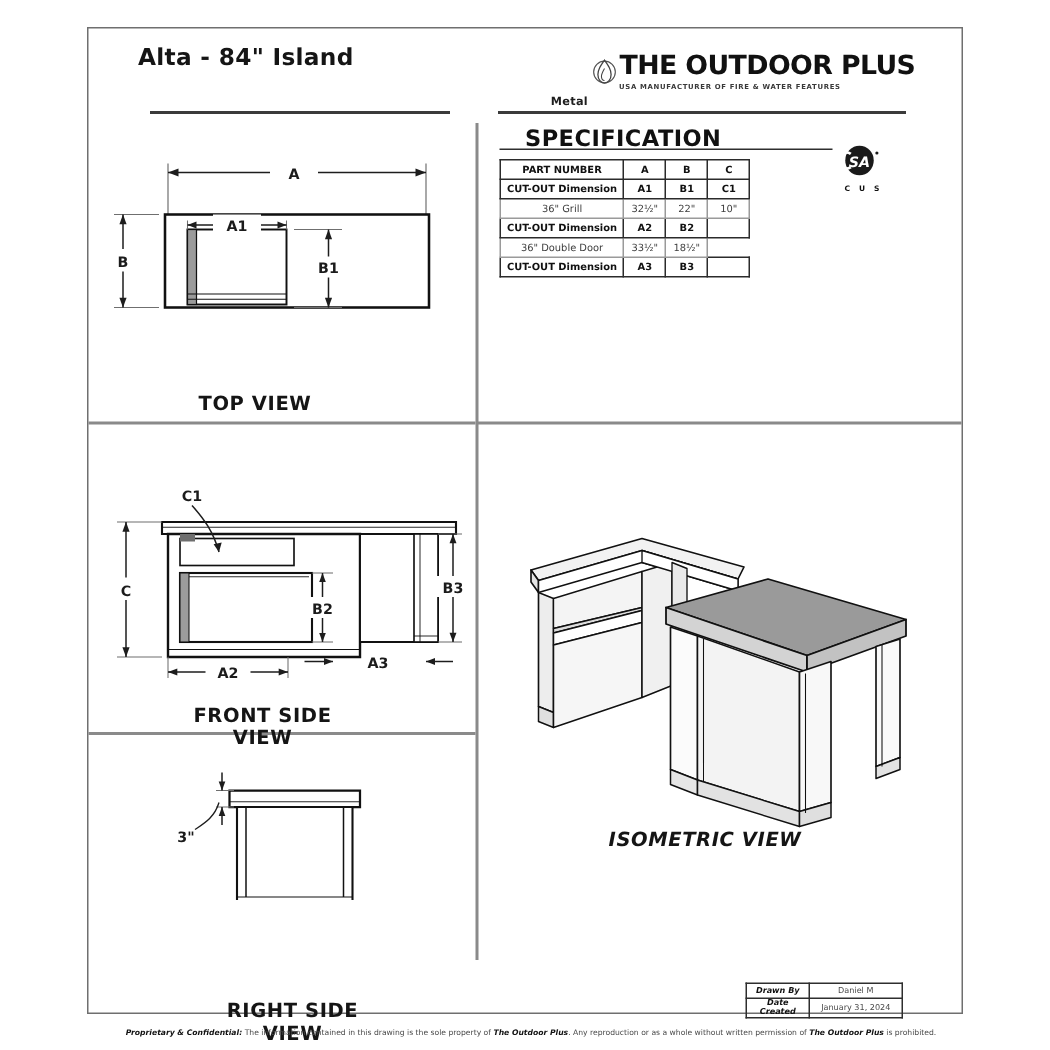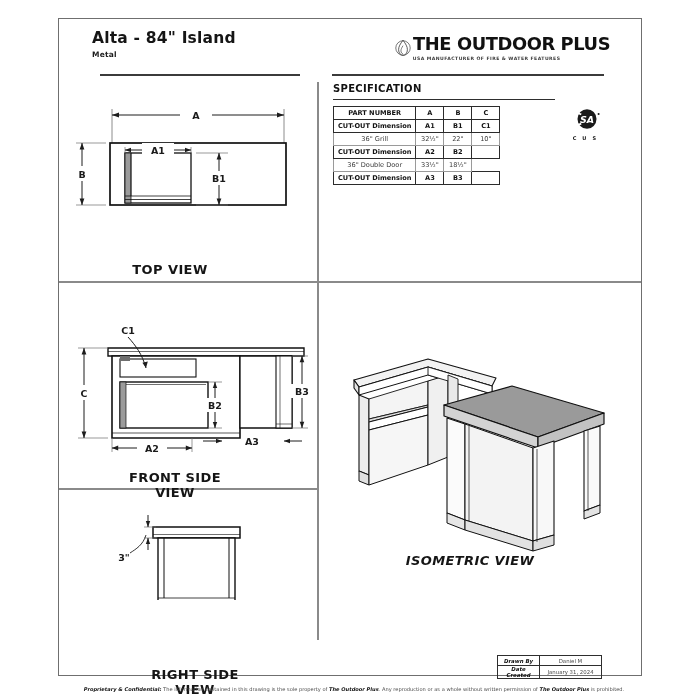--- a/index.html
+++ b/index.html
@@ -34,22 +34,23 @@
     font-weight: bold;
     color: #151515;
     letter-spacing: .2px;
     line-height: 1.1;
     white-space: nowrap;
   }
   .doc-sub {
     font-size: 7.5px;
     font-weight: bold;
     color: #1d1d1d;
-    margin-top: 3px;
+    margin-top: 16px;
     letter-spacing: .2px;
+    text-align: right;
   }
   .logo-block {
     position: absolute;
     left: 440px; top: 33px;
     width: 166px; height: 30px;
     display: flex;
     align-items: center;
     justify-content: flex-end;
   }
   .flame-ico { width: 16px; height: 22px; margin-right: 2px; flex: 0 0 auto; }
@@ -101,22 +102,22 @@
     background: #8a8a8a;
   }
   .div-h-left2 {
     position: absolute;
     left: 59px; top: 488px; width: 258px; height: 1.5px;
     background: #8a8a8a;
   }
   
   .spec-head {
     position: absolute;
-    left: 333px; top: 83px;
-    font-size: 10px; font-weight: bold; color: #111;
+    left: 350px; top: 83px;
+    font-size: 15px; font-weight: bold; color: #111;
     letter-spacing: .3px;
   }
   .spec-rule {
     position: absolute;
     left: 333px; top: 99px; width: 222px; height: 1.2px;
     background: #2e2e2e;
   }
   .spec-table {
     position: absolute;
     left: 333px; top: 106px;
@@ -135,22 +136,22 @@
   .spec-table td.num { width: 28px; text-align: center; }
   .spec-table tr.hdr td {
     font-weight: bold;
     color: #111;
     border: 1.1px solid #2b2b2b;
   }
   .spec-table td.blank { border: none; }
   
   .csa {
     position: absolute;
-    left: 558px; top: 108px;
-    width: 44px; text-align: right;
+    left: 558px; top: 96px;
+    width: 44px; text-align: left;
   }
   .csa-sub {
     font-size: 5px; font-weight: bold; color: #111;
     margin-top: 1px; letter-spacing: 6px; padding-left: 5px;
   }
   
   .cap {
     position: absolute;
     font-size: 13px; font-weight: bold; color: #151515;
     letter-spacing: .4px;

